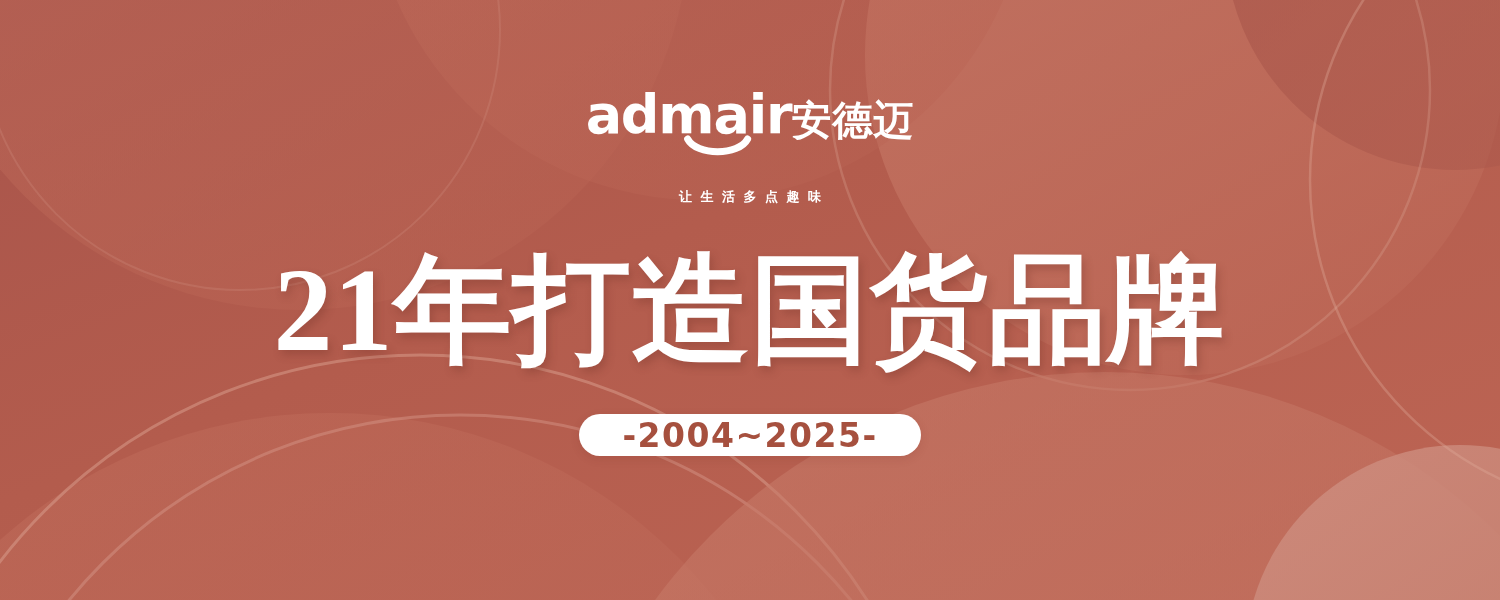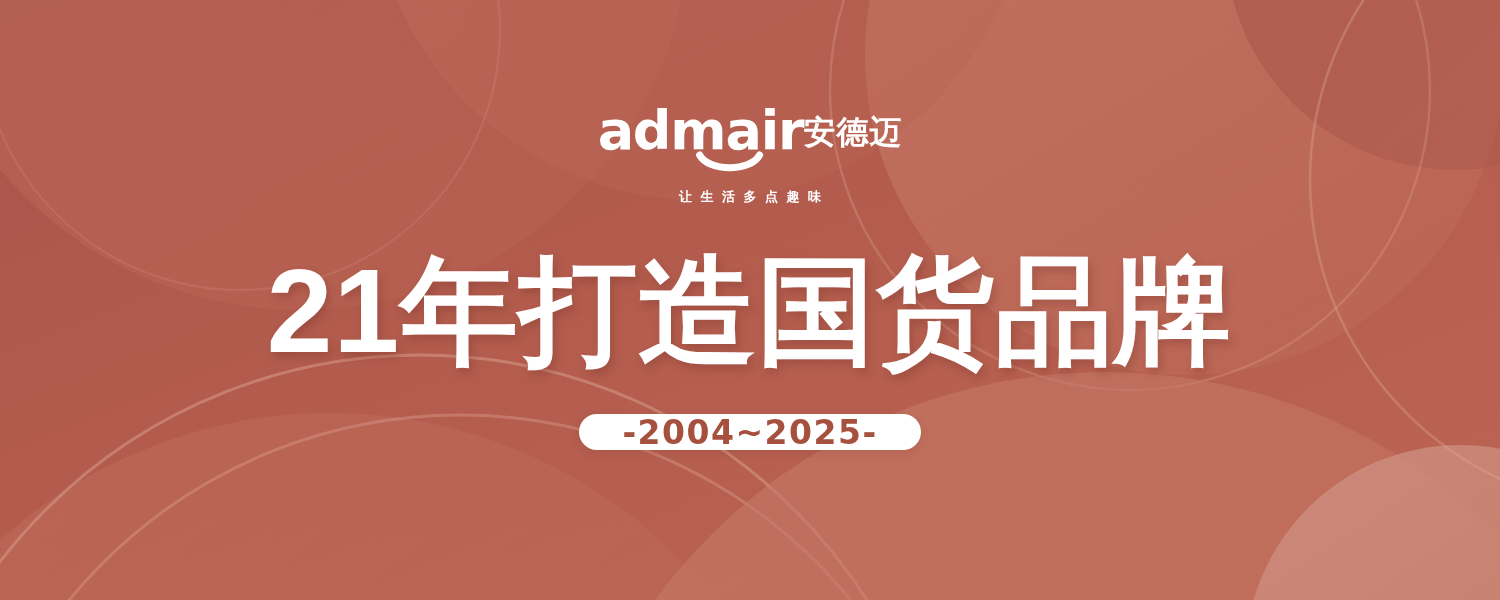--- a/index.html
+++ b/index.html
@@ -33,21 +33,21 @@
     inset: 0;
     display: flex;
     flex-direction: column;
     align-items: center;
     z-index: 5;
   }
 
   
   .logo-lockup {
     position: absolute;
-    top: 104px;
+    top: 88px;
     left: 50%;
     transform: translateX(-50%);
     display: flex;
     align-items: flex-start;
     gap: 0;
     white-space: nowrap;
     justify-content: space-between;
   }
   .wordmark-wrap {
     position: relative;
@@ -65,21 +65,21 @@
   .smile {
     position: absolute;
     left: 99px;
     top: 48px;
     width: 66px;
     height: 22px;
     overflow: visible;
   }
   .cn-brand {
     font-family: "DejaVu Sans", "Liberation Sans", sans-serif;
-    font-size: 32px;
+    font-size: 40px;
     line-height: 1;
     font-weight: 700;
     color: #ffffff;
     letter-spacing: 1px;
     margin-top: 12px;
   }
 
   
   .tagline {
     position: absolute;
@@ -94,38 +94,38 @@
     text-indent: 8.5px;
     white-space: nowrap;
   }
 
   
   .headline {
     position: absolute;
     top: 252px;
     left: 50%;
     transform: translateX(-50%);
-    font-family: Liberation Sans, sans-serif;
+    font-family: Liberation Serif, serif;
     font-size: 118px;
     line-height: 1.0;
     font-weight: 700;
     color: #ffffff;
     letter-spacing: 1px;
     white-space: nowrap;
     text-shadow: 3px 5px 9px rgba(110, 45, 35, 0.30);
     text-align: center;
   }
 
   
   .year-badge {
     position: absolute;
     top: 414px;
     left: 50%;
     transform: translateX(-50%);
-    height: 36px;
+    height: 42px;
     min-width: 342px;
     box-sizing: border-box;
     padding: 0 30px;
     border-radius: 25px;
     background: #ffffff;
     display: flex;
     align-items: center;
     justify-content: center;
     box-shadow: 0 3px 10px rgba(110, 45, 35, 0.14);
   }

